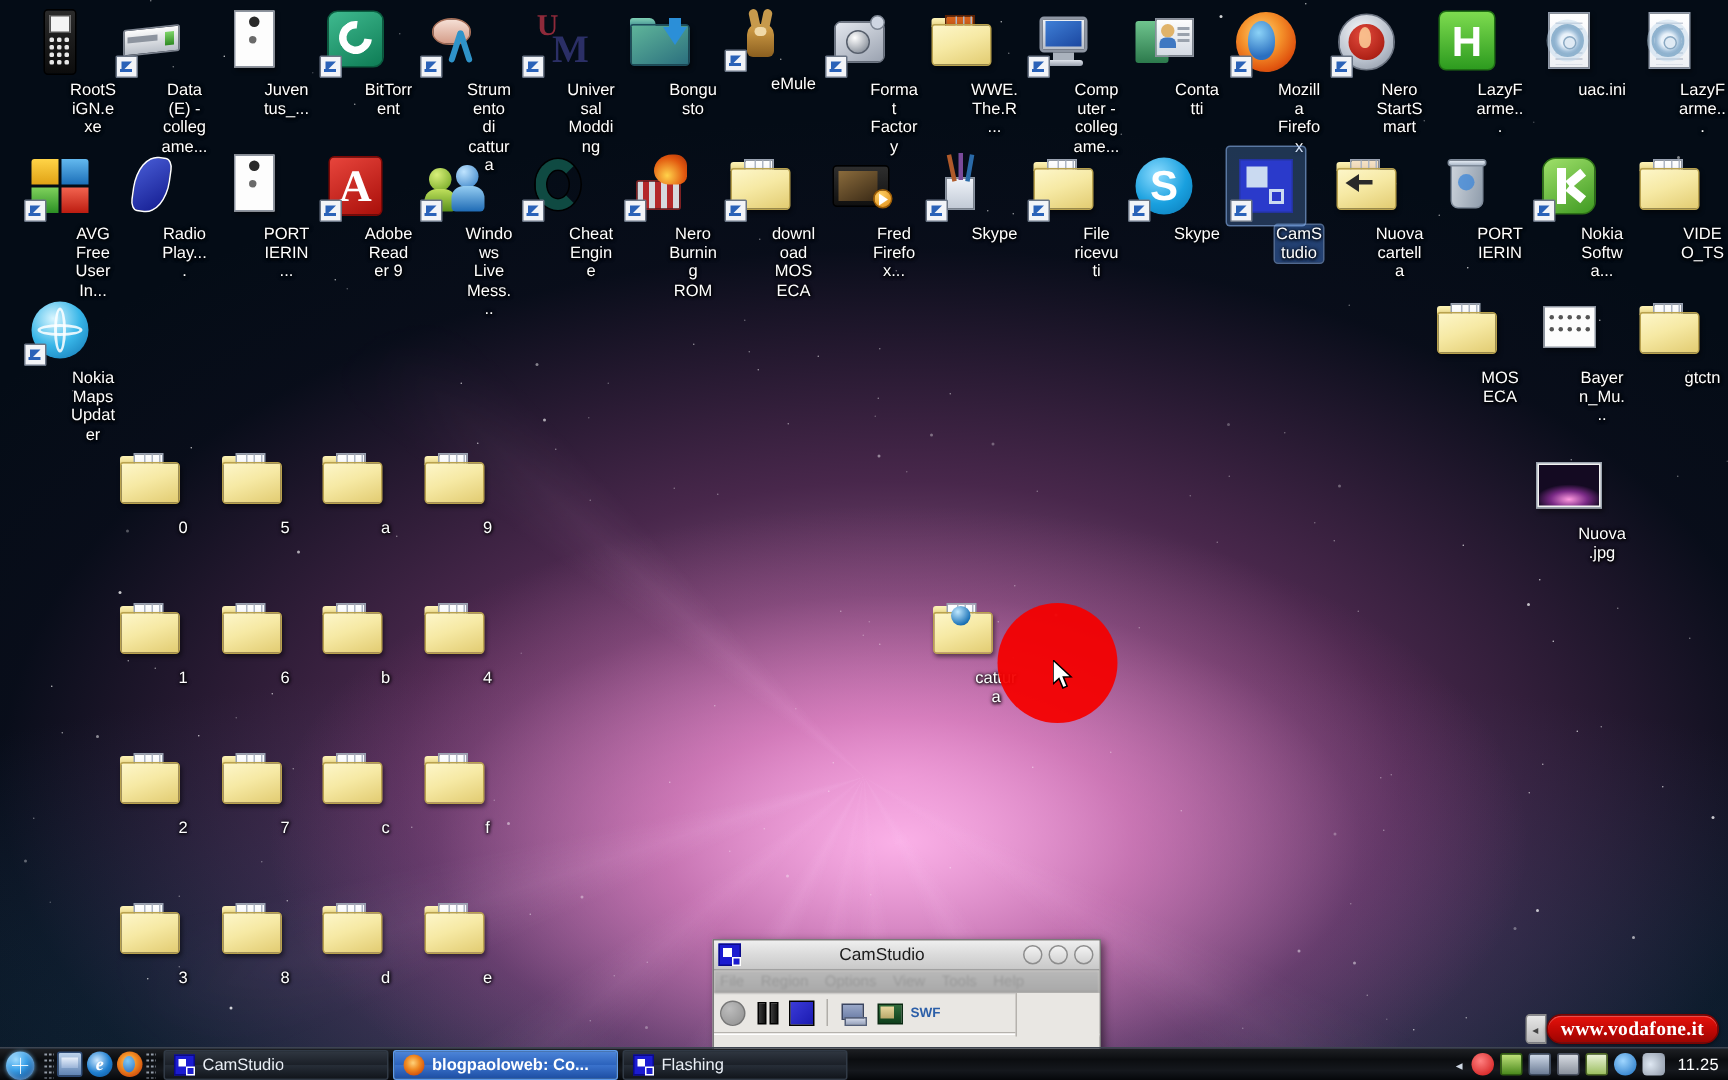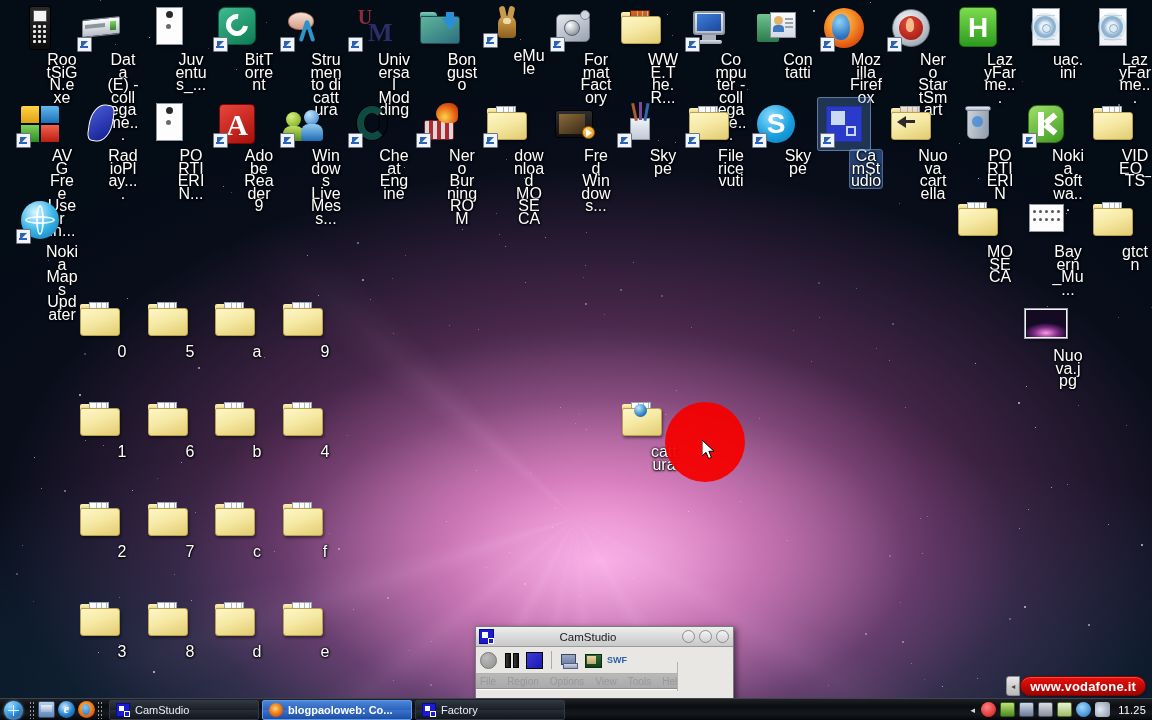--- a/index.html
+++ b/index.html
@@ -58,21 +58,21 @@
 
   
   .icon {
     position: absolute; width: 76px; text-align: center;
     cursor: default; user-select: none;
   }
   .icon .glyph {
     width: 48px; height: 48px; margin: 0 auto; position: relative;
   }
   .icon .label {
-    margin-top: 2px; font-size: 16px; line-height: 12.5px; color: #fff;
+    margin-top: 2px; font-size: 11px; line-height: 12.5px; color: #fff;
     text-shadow: 0 1px 2px rgba(0,0,0,0.95), 0 0 3px rgba(0,0,0,0.85), 1px 0 2px rgba(0,0,0,0.7);
     word-wrap: break-word;
     margin-left: 44px;
   }
   .icon.selected .label {
     background: rgba(60,110,190,0.55); border-radius: 2px;
     outline: 1px solid rgba(140,180,240,0.55);
   }
   .icon.selected .glyph::after {
     content: ""; position: absolute; inset: -3px;
@@ -282,21 +282,21 @@
     border: 1px solid #8a8a8a; border-radius: 3px 0 0 3px;
     display: flex; align-items: center; justify-content: center;
     font-size: 8px; color: #444;
   }
   #vf-badge {
     height: 20px; padding: 4px 9px; border-radius: 10px;
     background: linear-gradient(180deg,#e8120c 0%, #c00804 55%, #9c0502 100%);
     border: 1px solid #7d0301;
     display: flex; align-items: center; color: #fff;
     font-size: 13px; font-weight: bold; letter-spacing: 0.2px;
-    font-family: Liberation Sans, sans-serif;
+    font-family: Liberation Serif, serif;
     box-shadow: 0 1px 3px rgba(0,0,0,0.5), inset 0 1px 0 rgba(255,255,255,0.25);
   }
 </style>
 </head>
 <body>
 
 <div id="desktop">
 
   <div id="rays"></div>
   <div id="stars">
@@ -756,21 +756,21 @@
       </div>
       <div class="icon" style="left: 536px; top: 100px;">
         <div class="glyph">
           <div style="position: absolute; inset: 0px;">
             <div style="position: absolute; left: 5px; top: 10px; width: 38px; height: 28px; background: linear-gradient(rgb(46, 46, 46), rgb(16, 16, 16)); border: 1px solid rgb(0, 0, 0); border-radius: 3px;"></div>
             <div style="position: absolute; left: 9px; top: 14px; width: 26px; height: 20px; background: linear-gradient(150deg, rgb(138, 107, 60), rgb(58, 42, 22));"></div>
             <div style="position: absolute; left: 32px; top: 26px; width: 13px; height: 13px; border-radius: 50%; background: radial-gradient(circle at 35% 30%, rgb(255, 211, 106), rgb(224, 138, 18)); border: 1px solid rgb(154, 92, 7);"></div>
             <div style="position: absolute; left: 36px; top: 29px; width: 0px; height: 0px; border-left: 6px solid rgb(255, 255, 255); border-top: 4px solid transparent; border-bottom: 4px solid transparent;"></div>
           </div>
         </div>
-        <div class="label">Fred Windows...</div>
+        <div class="label">Fred Firefox...</div>
       </div>
       <div class="icon" style="left: 603px; top: 100px;">
         <div class="glyph">
           <div style="position: absolute; inset: 0px;">
             <div style="position: absolute; left: 13px; top: 18px; width: 20px; height: 22px; background: linear-gradient(rgb(238, 242, 248), rgb(194, 202, 214)); border: 1px solid rgb(139, 148, 161);"></div>
             <div style="position: absolute; left: 16px; top: 3px; width: 3px; height: 18px; background: rgb(176, 90, 42); transform: rotate(-12deg);"></div>
             <div style="position: absolute; left: 22px; top: 2px; width: 3px; height: 18px; background: rgb(122, 74, 154);"></div>
             <div style="position: absolute; left: 28px; top: 3px; width: 3px; height: 18px; background: rgb(42, 106, 168); transform: rotate(10deg);"></div>
           </div>
           <div class="shortcut"></div>
@@ -1136,40 +1136,40 @@
 
   <div id="camstudio">
     <div id="cs-titlebar">
       <div id="cs-appicon"></div>
       <div id="cs-title">CamStudio</div>
       <div class="cs-btn"></div>
       <div class="cs-btn"></div>
       <div class="cs-btn"></div>
     </div>
 
-    <div id="cs-toolbar">
-      <div class="tb-rec"></div>
-      <div class="tb-pause">
-          <i></i>
-          <i></i>
-        </div>
-      <div class="tb-stop"></div>
-      <div class="tb-sep"></div>
-      <div class="tb-ic screen"></div>
-      <div class="tb-ic film"></div>
-      <div class="tb-ic swf">SWF</div>
-    </div>
-
     <div id="cs-menubar">
       <span>File</span>
       <span>Region</span>
       <span>Options</span>
       <span>View</span>
       <span>Tools</span>
       <span>Help</span>
+    </div>
+
+    <div id="cs-toolbar">
+      <div class="tb-rec"></div>
+      <div class="tb-pause">
+          <i></i>
+          <i></i>
+        </div>
+      <div class="tb-stop"></div>
+      <div class="tb-sep"></div>
+      <div class="tb-ic screen"></div>
+      <div class="tb-ic film"></div>
+      <div class="tb-ic swf">SWF</div>
     </div>
     <div id="cs-rightpanel"></div>
     <div id="cs-status"></div>
   </div>
 
   <div id="vodafone">
     <div id="vf-handle">◂</div>
     <div id="vf-badge">www.vodafone.it</div>
   </div>
 
@@ -1188,21 +1188,21 @@
     <div class="task">
       <span class="ticon cam"></span>
       <span class="tlabel">CamStudio</span>
     </div>
     <div class="task active">
       <span class="ticon ff"></span>
       <span class="tlabel">blogpaoloweb: Co...</span>
     </div>
     <div class="task">
       <span class="ticon cam"></span>
-      <span class="tlabel">Factory</span>
+      <span class="tlabel">Flashing</span>
     </div>
 
     <div id="tray">
       <span class="chev">◂</span>
       <span class="tray-ic" style="background:radial-gradient(circle at 40% 35%,#ff8080,#cc1111);border-radius:50%;"></span>
       <span class="tray-ic" style="background:linear-gradient(#bfe27a,#4c8a1e);border:1px solid #2f5c10;"></span>
       <span class="tray-ic" style="background:linear-gradient(#cfd9e8,#6d7d96);border:1px solid #3d4a5e;"></span>
       <span class="tray-ic" style="background:linear-gradient(#d9dde4,#8a919d);border:1px solid #4a5160;"></span>
       <span class="tray-ic" style="background:linear-gradient(#eaf3d8,#9dbf62);border:1px solid #4f6b25;"></span>
       <span class="tray-ic" style="background:radial-gradient(circle at 40% 35%,#9fd6ff,#1a6fc0);border-radius:50%;"></span>

